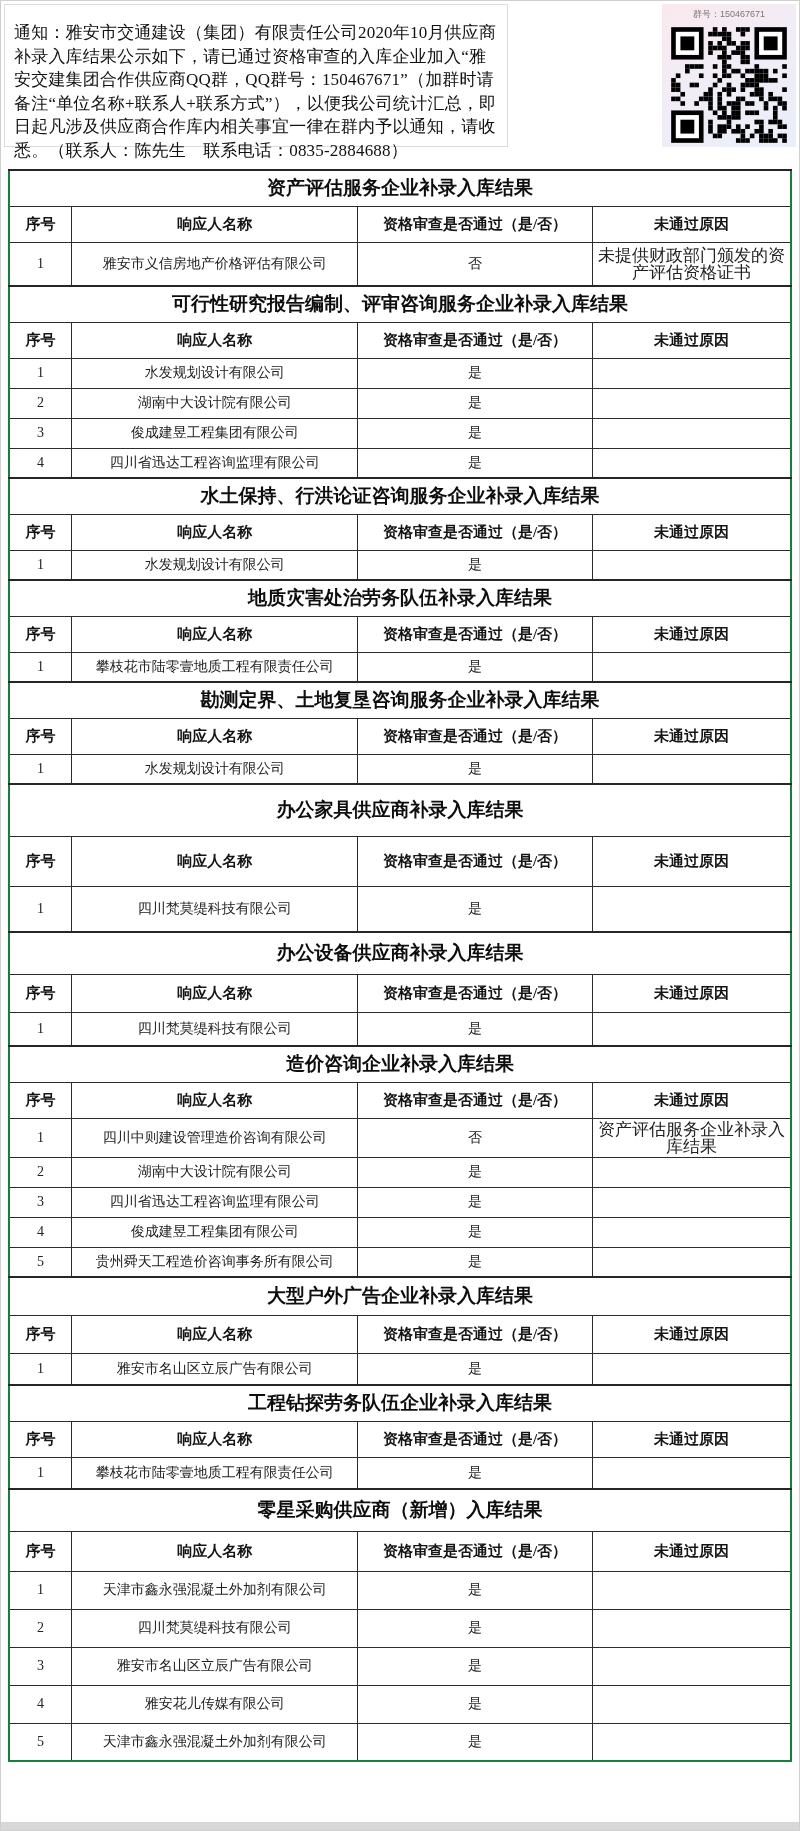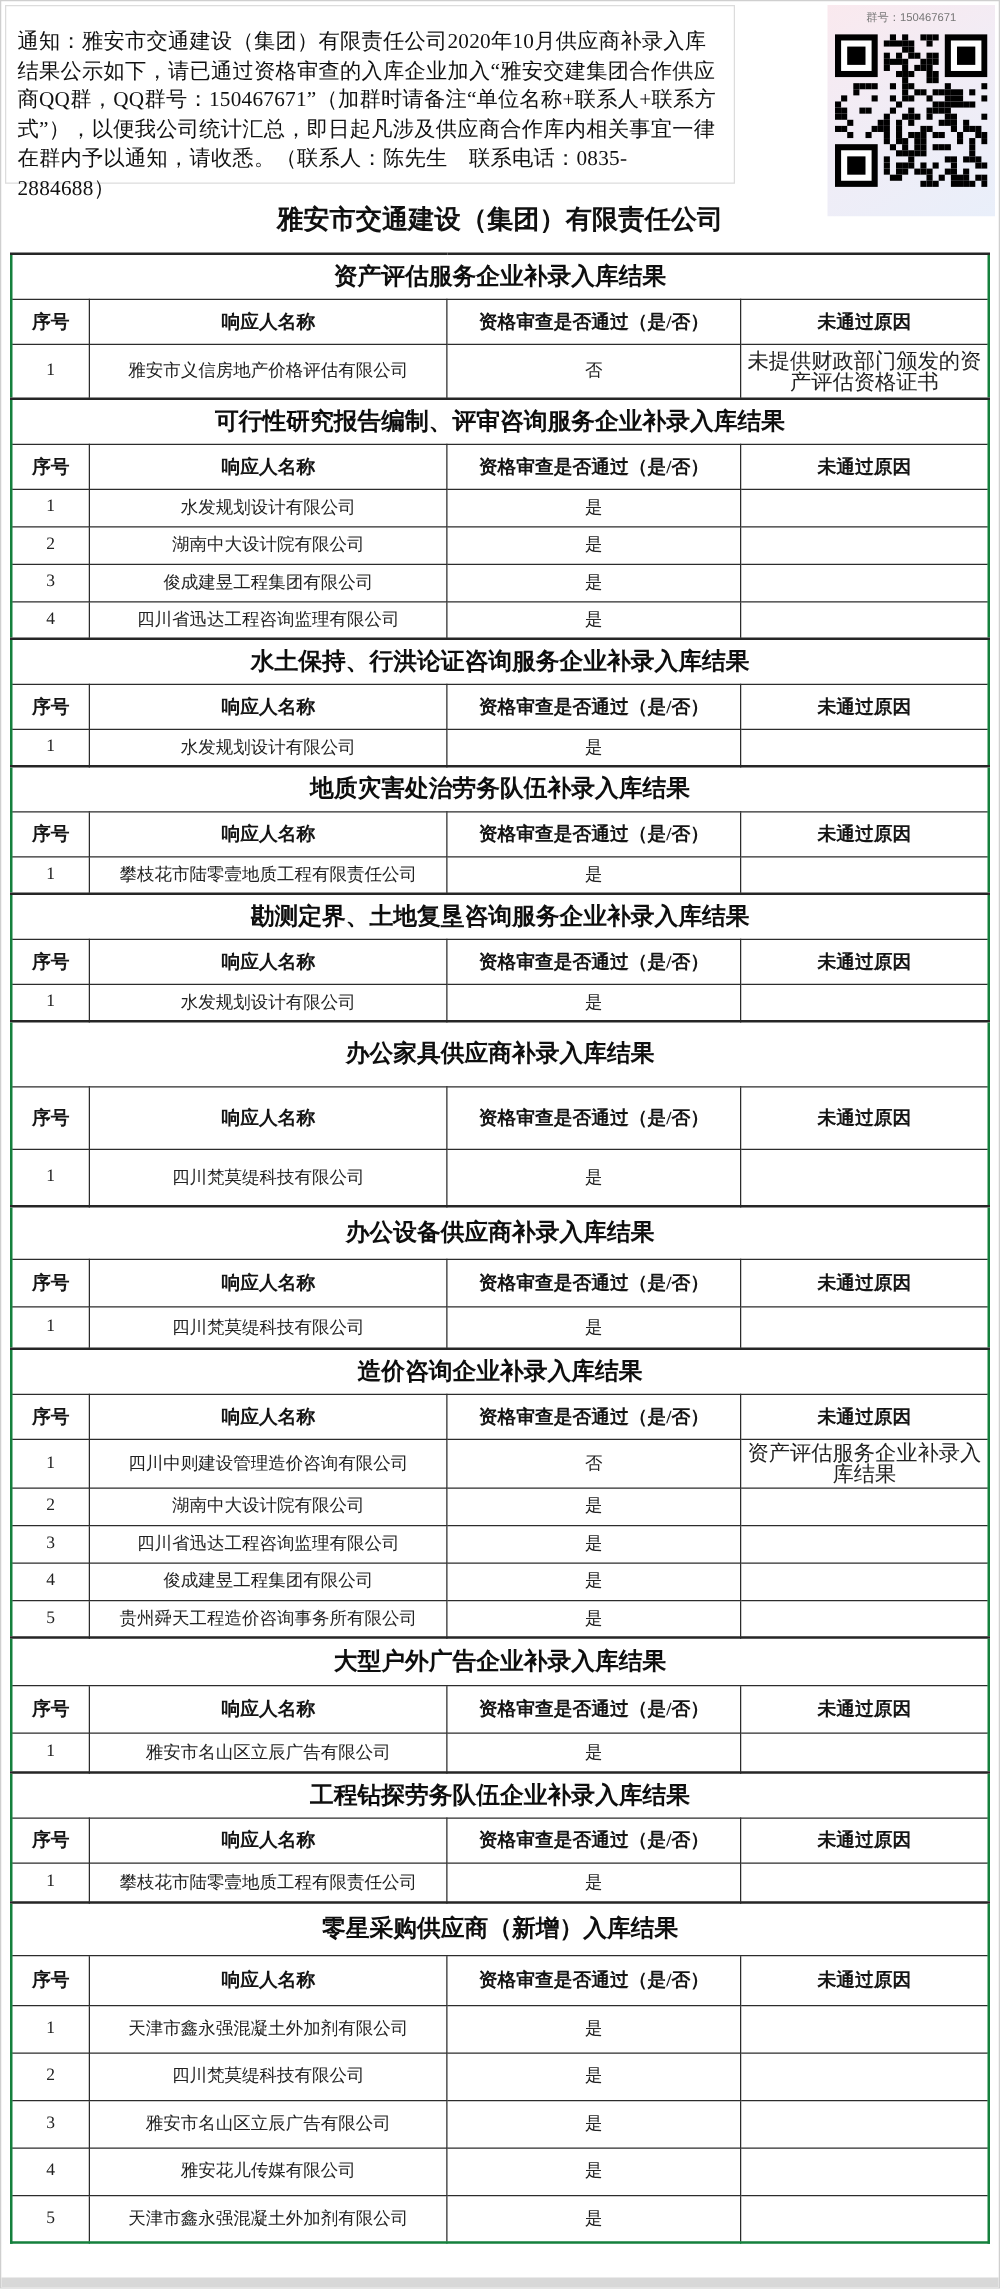--- a/index.html
+++ b/index.html
@@ -18,32 +18,32 @@
     position: relative;
   }
   
   .top-bar {
     display: flex;
     align-items: stretch;
     padding: 3px 3px 0 3px;
     height: 146px;
   }
   .notice-box {
-    width: 584px;
+    width: 504px;
     border: 1px solid #dcdcdc;
     padding: 16px 10px 8px 9px;
     font-size: 17px;
     line-height: 23.6px;
     color: #111;
     letter-spacing: 0.2px;
   }
   .qr-panel {
     margin-left: auto;
     width: 134px;
-    height: 169px;
+    height: 143px;
     background: linear-gradient(150deg, #fae9ee 0%, #f2ecf5 40%, #e9effa 100%);
     display: flex;
     flex-direction: column;
     align-items: center;
     overflow: hidden;
   }
   .qr-label {
     font-family: "Liberation Sans", sans-serif;
     font-size: 9px;
     color: #777;
@@ -332,21 +332,20 @@
           <rect x="19" y="1.9" width="5" height="5" fill="#fff"></rect>
           <rect x="20" y="2.9" width="3" height="3" fill="#000"></rect>
           <rect x="0" y="18.9" width="7" height="7" fill="#000"></rect>
           <rect x="1" y="19.9" width="5" height="5" fill="#fff"></rect>
           <rect x="2" y="20.9" width="3" height="3" fill="#000"></rect>
         </svg>
     </div>
   </div>
 
   <div class="doc-title">
-    <div>雅安市交通建设（集团）有限责任公司</div>
   </div>
 
   <table class="results">
     <colgroup>
       <col style="width:8%">
       <col style="width:36.6%">
       <col style="width:30%">
       <col style="width:25.4%">
     </colgroup>
   <tbody data-idx="0">

